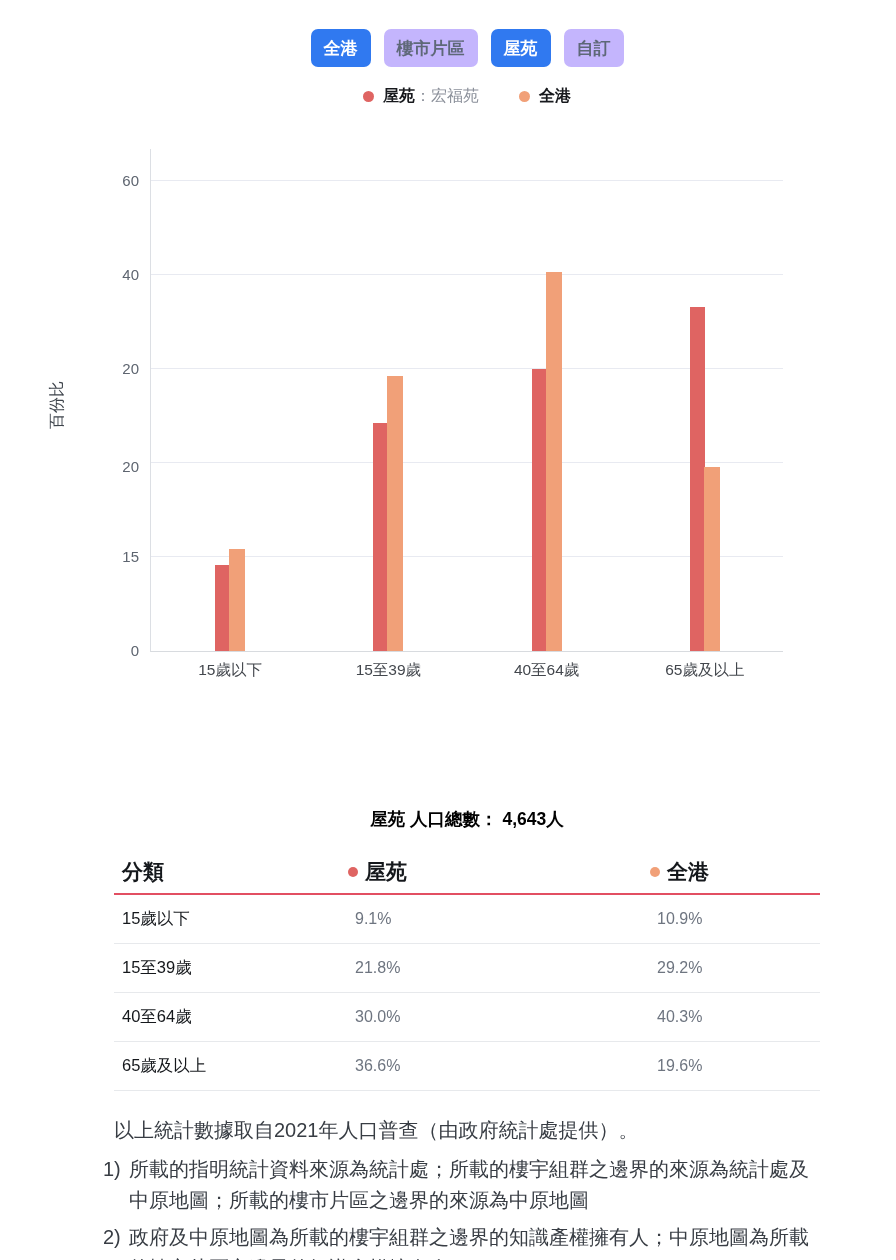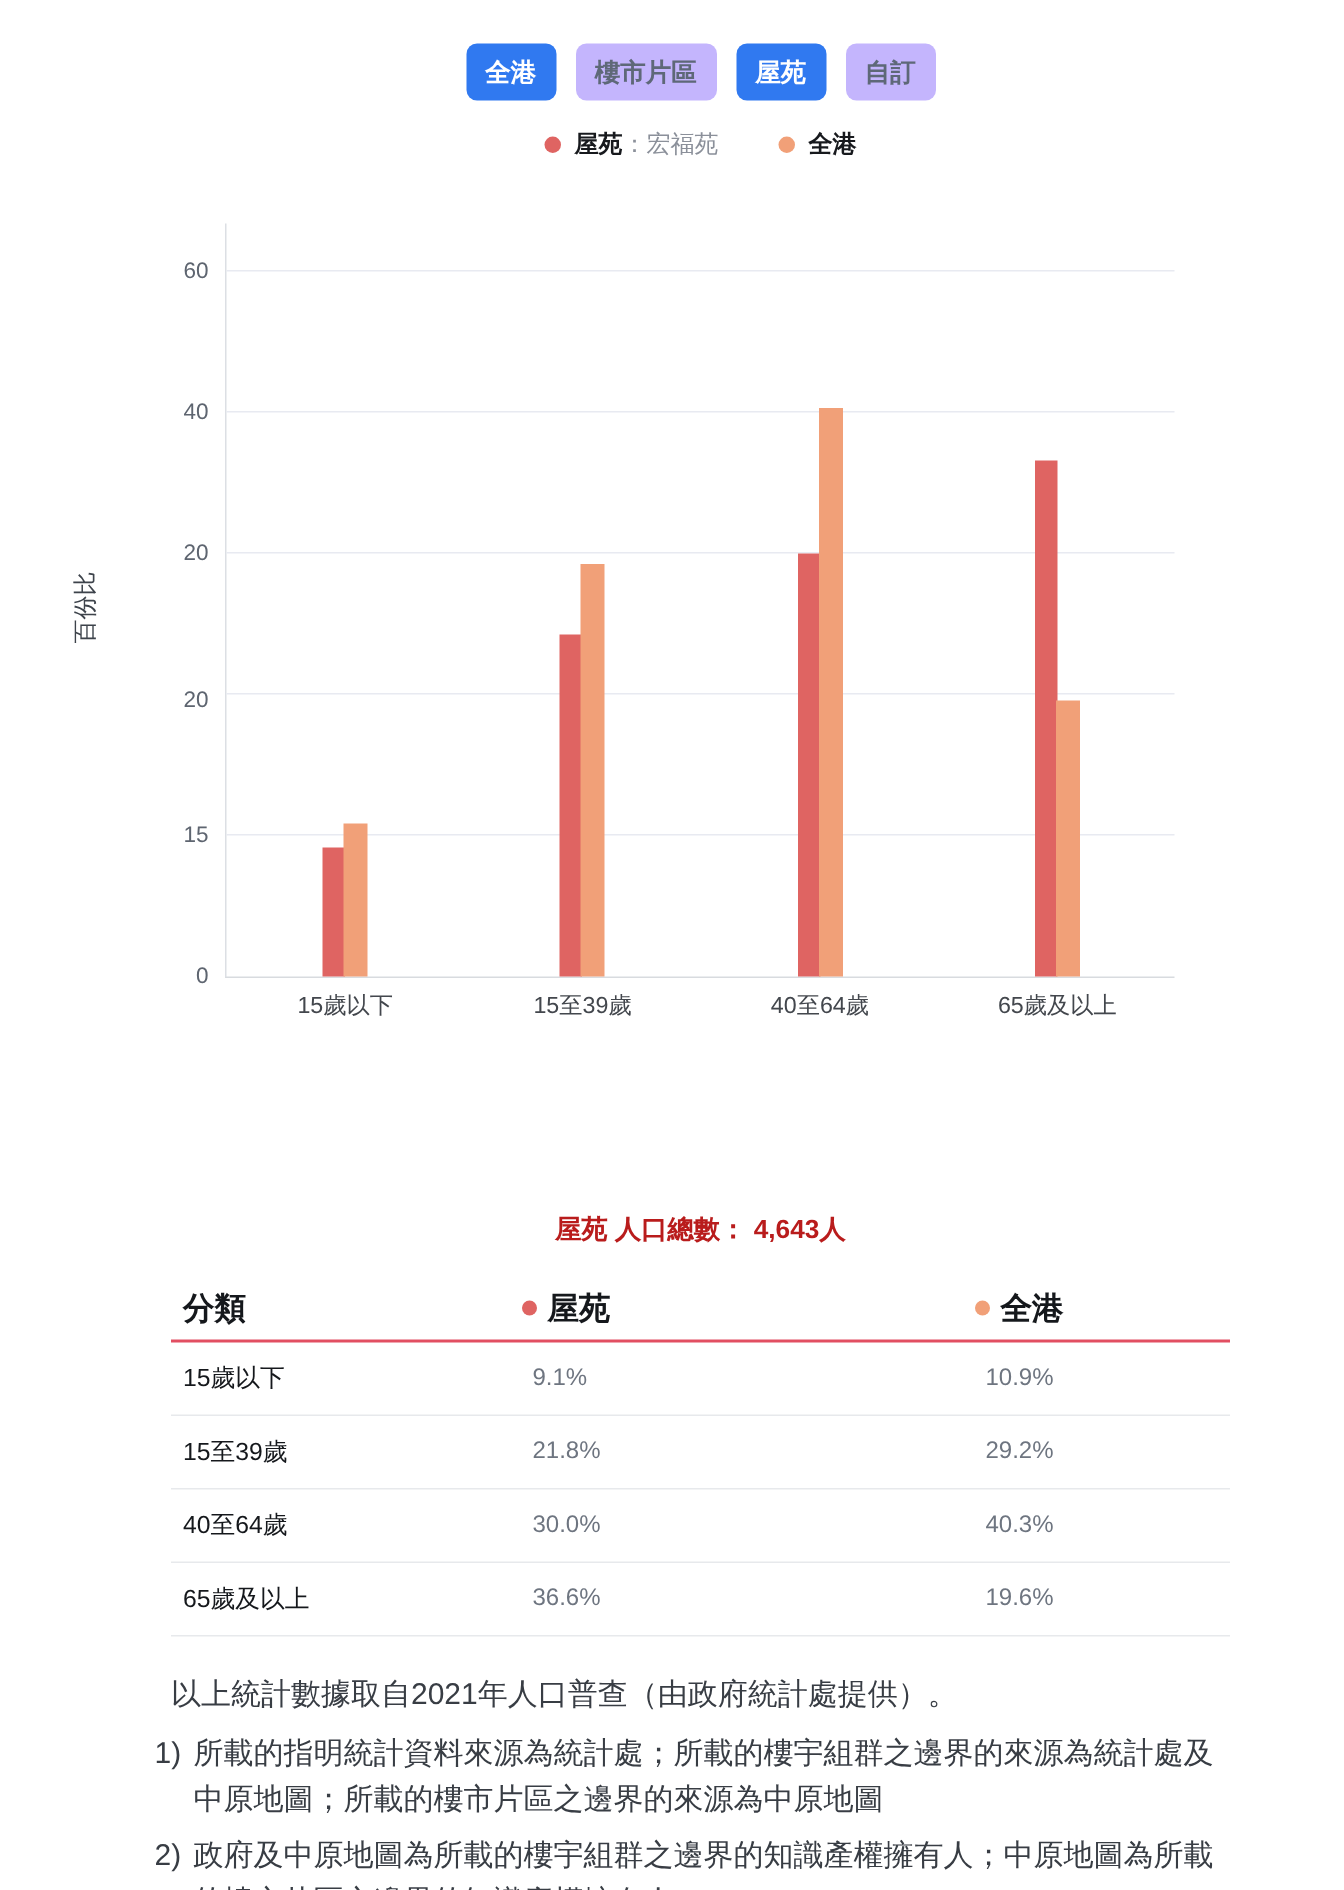--- a/index.html
+++ b/index.html
@@ -30,21 +30,21 @@
     border-left:1px solid #dcdfe4; border-bottom:1px solid #d8dbdf; }
   .gridline { position:absolute; left:0; right:0; height:1px; background:#e8eaf1; }
   .ytick { position:absolute; left:-58px; width:46px; text-align:right;
     font-size:15px; color:#5e6570; line-height:20px; }
   .bar { position:absolute; bottom:0; }
   .xlabel { position:absolute; top:calc(100% + 9px); width:140px; text-align:center;
     font-size:15.5px; color:#43474d; }
 
   
   .summary { display:flex; justify-content:center; gap:42px; margin-top:118px;
-    font-size:17.5px; font-weight:700; color:#b91c1c; }
+    font-size:17.5px; font-weight:700; color:#000000; }
 
   
   .table { margin-top:20px; width:706px; }
   .trow { display:grid; grid-template-columns:234px 302px 1fr; align-items:center;
     height:49px; border-bottom:1px solid #e7e9ec; }
   .trow.head { height:44px; border-bottom:2px solid #e24f62; font-weight:700; font-size:21px; }
   .tcell { padding-left:8px; }
   .tcell.series-h { display:flex; align-items:center; padding-left:0; }
   .trow .cat { font-size:16.5px; color:#15181c; }
   .trow .val { font-size:16px; color:#6e7580; padding-left:7px; }

